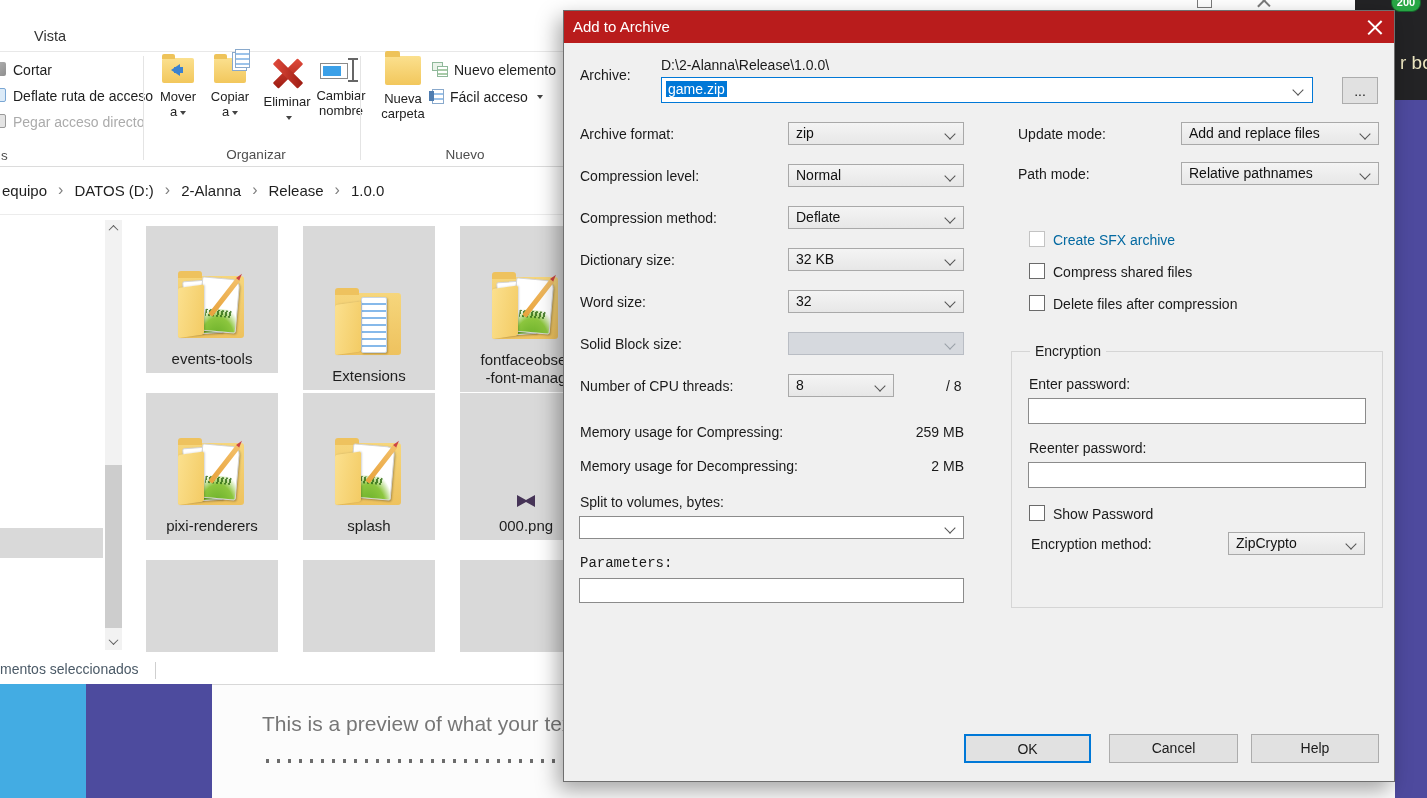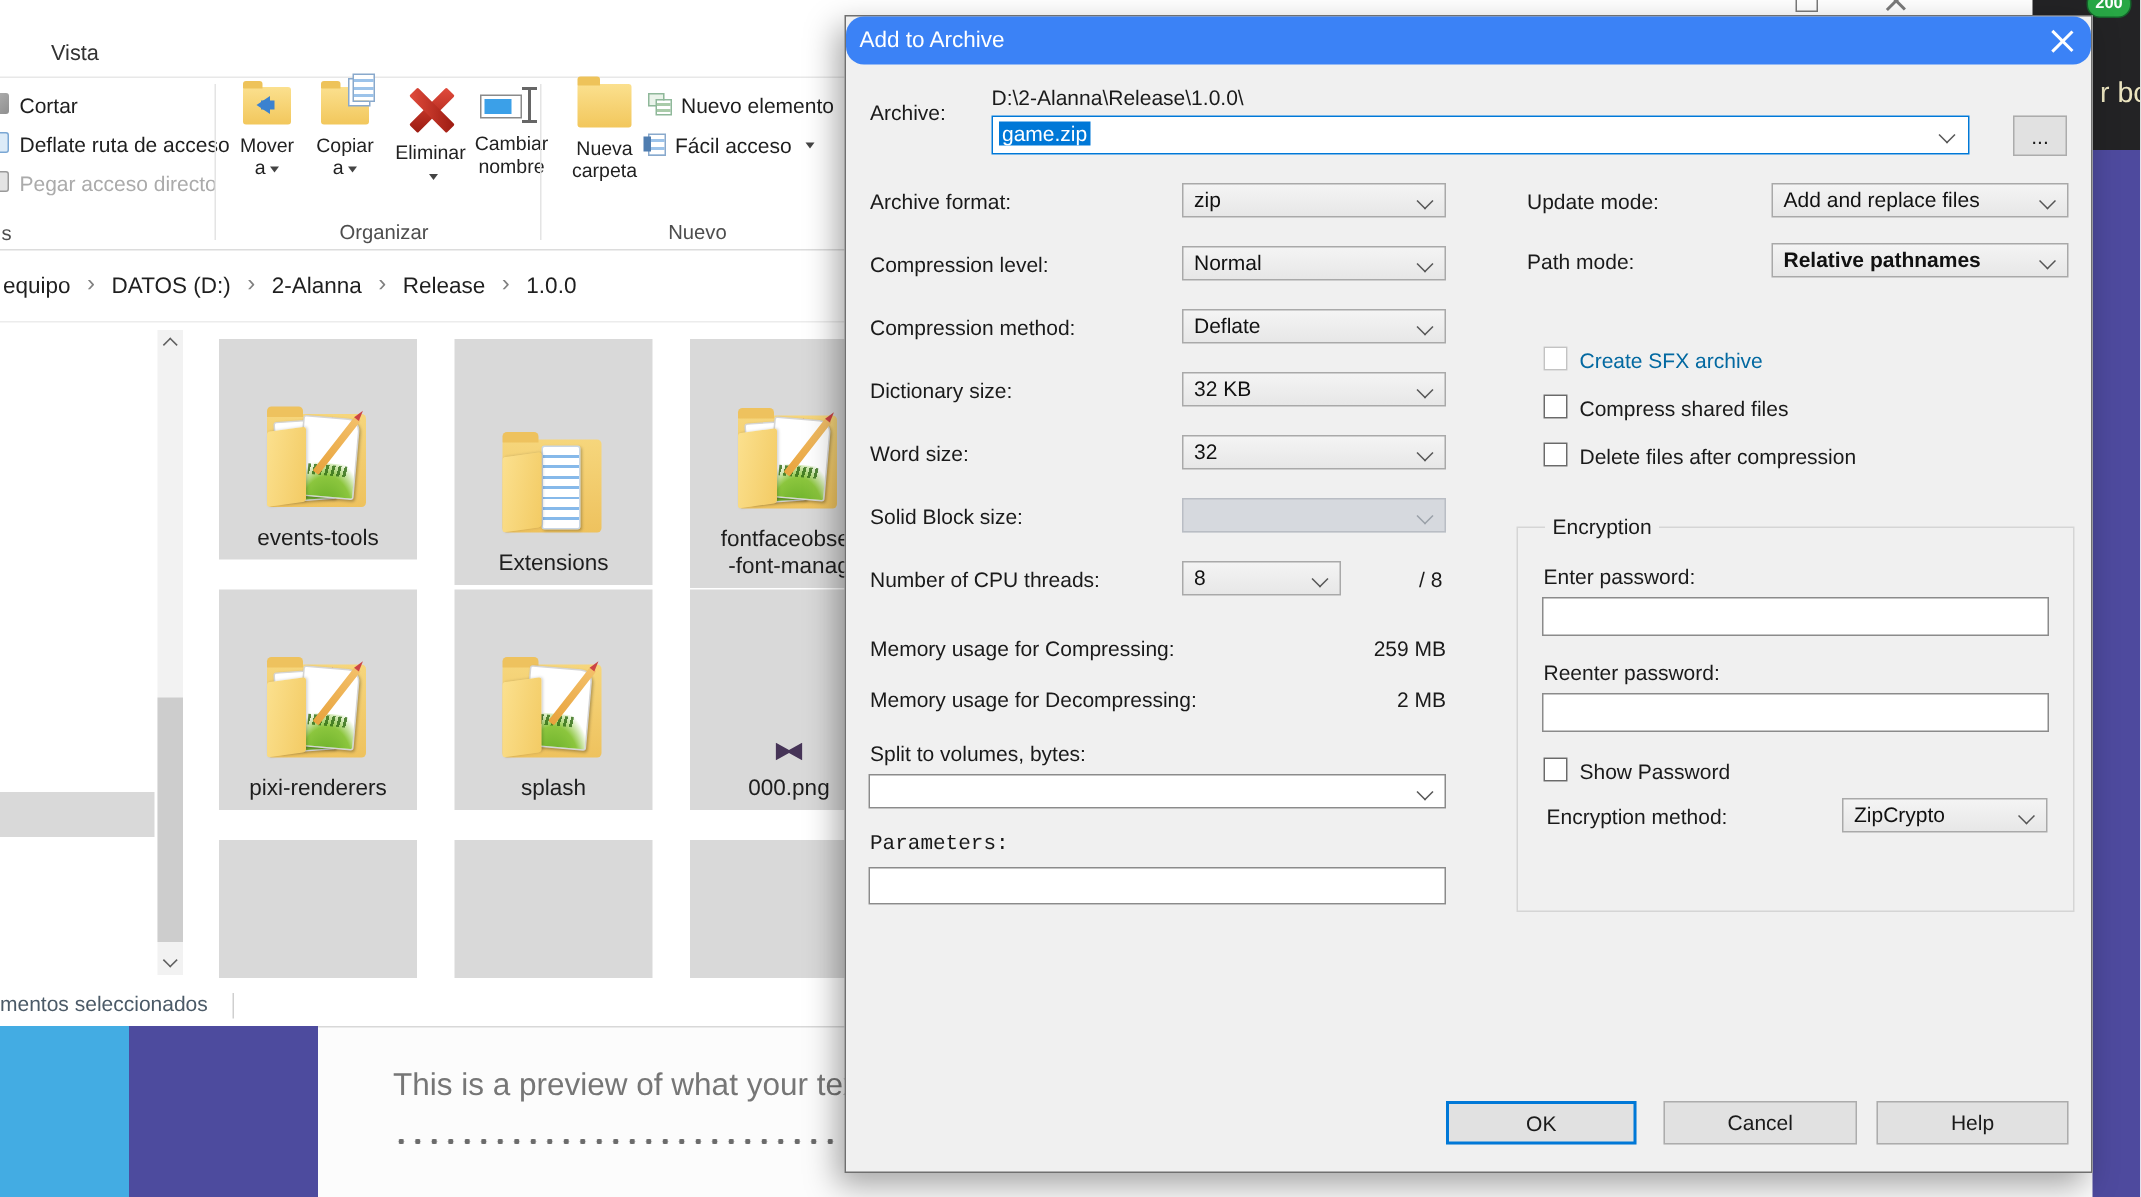--- a/index.html
+++ b/index.html
@@ -95,21 +95,21 @@
 
   
   .rw-dark-top { left:1355px; top:0; width:72px; height:10px; background:#232325; }
   .rw-dark-side { left:1395px; top:10px; width:32px; height:90px; background:#232325; }
   .rw-badge { left:1391px; top:-7px; width:30px; height:19px; border-radius:9px; color:#fff; font-size:11px; font-weight:bold; text-align:center; line-height:17px; border:1.5px solid #15632b; z-index:5; }
   .rw-text { left:1400px; top:52px; width:27px; font-size:19px; color:#ece5c0; overflow:hidden; white-space:nowrap; z-index:5; }
   .rw-purple { left:1395px; top:100px; width:32px; height:698px; }
 
   
   .dialog { left:563px; top:10px; width:832px; height:772px; background:#f0f0f0; border:1px solid #6f6f6f; box-shadow:-5px 8px 20px rgba(0,0,0,.35); z-index:10; font-size:14px; color:#1a1a1a; }
-  .dlg-title { position:absolute; left:0; top:0; width:100%; height:32px; background:#3b82f6;border-radius:12px; }
+  .dlg-title { position:absolute; left:0; top:0; width:100%; height:32px; background:#b91c1c; }
   .dlg-title .t { position:absolute; left:9px; top:7px; color:#fff; font-size:15px; }
   .dlg-close { position:absolute; right:10px; top:7px; width:18px; height:18px; }
   .dlg-close::before, .dlg-close::after { content:""; position:absolute; left:8px; top:0; width:1.5px; height:19px; background:#fff; }
   .dlg-close::before { transform:rotate(45deg); } .dlg-close::after { transform:rotate(-45deg); }
 
   .dl { position:absolute; white-space:nowrap; }
   .combo { position:absolute; background:linear-gradient(#f4f4f4,#e7e7e7); border:1px solid #a9a9a9; height:23px; padding:2px 22px 0 7px; font-size:14px; color:#111; white-space:nowrap; overflow:hidden; }
   .combo::after { content:""; position:absolute; right:9px; top:7px; width:7px; height:7px; border-right:1.6px solid #555; border-bottom:1.6px solid #555; transform:rotate(45deg); }
   .combo.white { background:#fff; border-color:#8b8b8b; }
   .combo.disabled { background:#d6d9de; border-color:#b9bdc4; }
@@ -381,21 +381,21 @@
     <div class="dl" style="left:16px; top:483px;">Split to volumes, bytes:</div>
     <div class="combo white" style="left:15px; top:505px; width:385px;"></div>
 
     <div class="dl" style="left:16px; top:544px;font-family:Liberation Mono, monospace;">Parameters:</div>
     <input class="txt" style="left: 15px; top: 567px; width: 385px; height: 25px;">
 
     <div class="dl" style="left:454px; top:115px;">Update mode:</div>
     <div class="combo" style="left:617px; top:111px; width:198px;">Add and replace files</div>
 
     <div class="dl" style="left:454px; top:155px;">Path mode:</div>
-    <div class="combo" style="left:617px; top:151px; width:198px;font-weight:bold;">Relative pathnames</div>
+    <div class="combo" style="left:617px; top:151px; width:198px;">Relative pathnames</div>
 
     <div class="cb disabled" style="left:465px; top:220px;"></div>
     <div class="dl dim" style="left:489px; top:221px;">Create SFX archive</div>
     <div class="cb" style="left:465px; top:252px;"></div>
     <div class="dl" style="left:489px; top:253px;">Compress shared files</div>
     <div class="cb" style="left:465px; top:284px;"></div>
     <div class="dl" style="left:489px; top:285px;">Delete files after compression</div>
 
     <div class="groupbox" style="left:447px; top:340px; width:372px; height:257px;text-align:center;">
       <span class="gtitle">Encryption</span>

